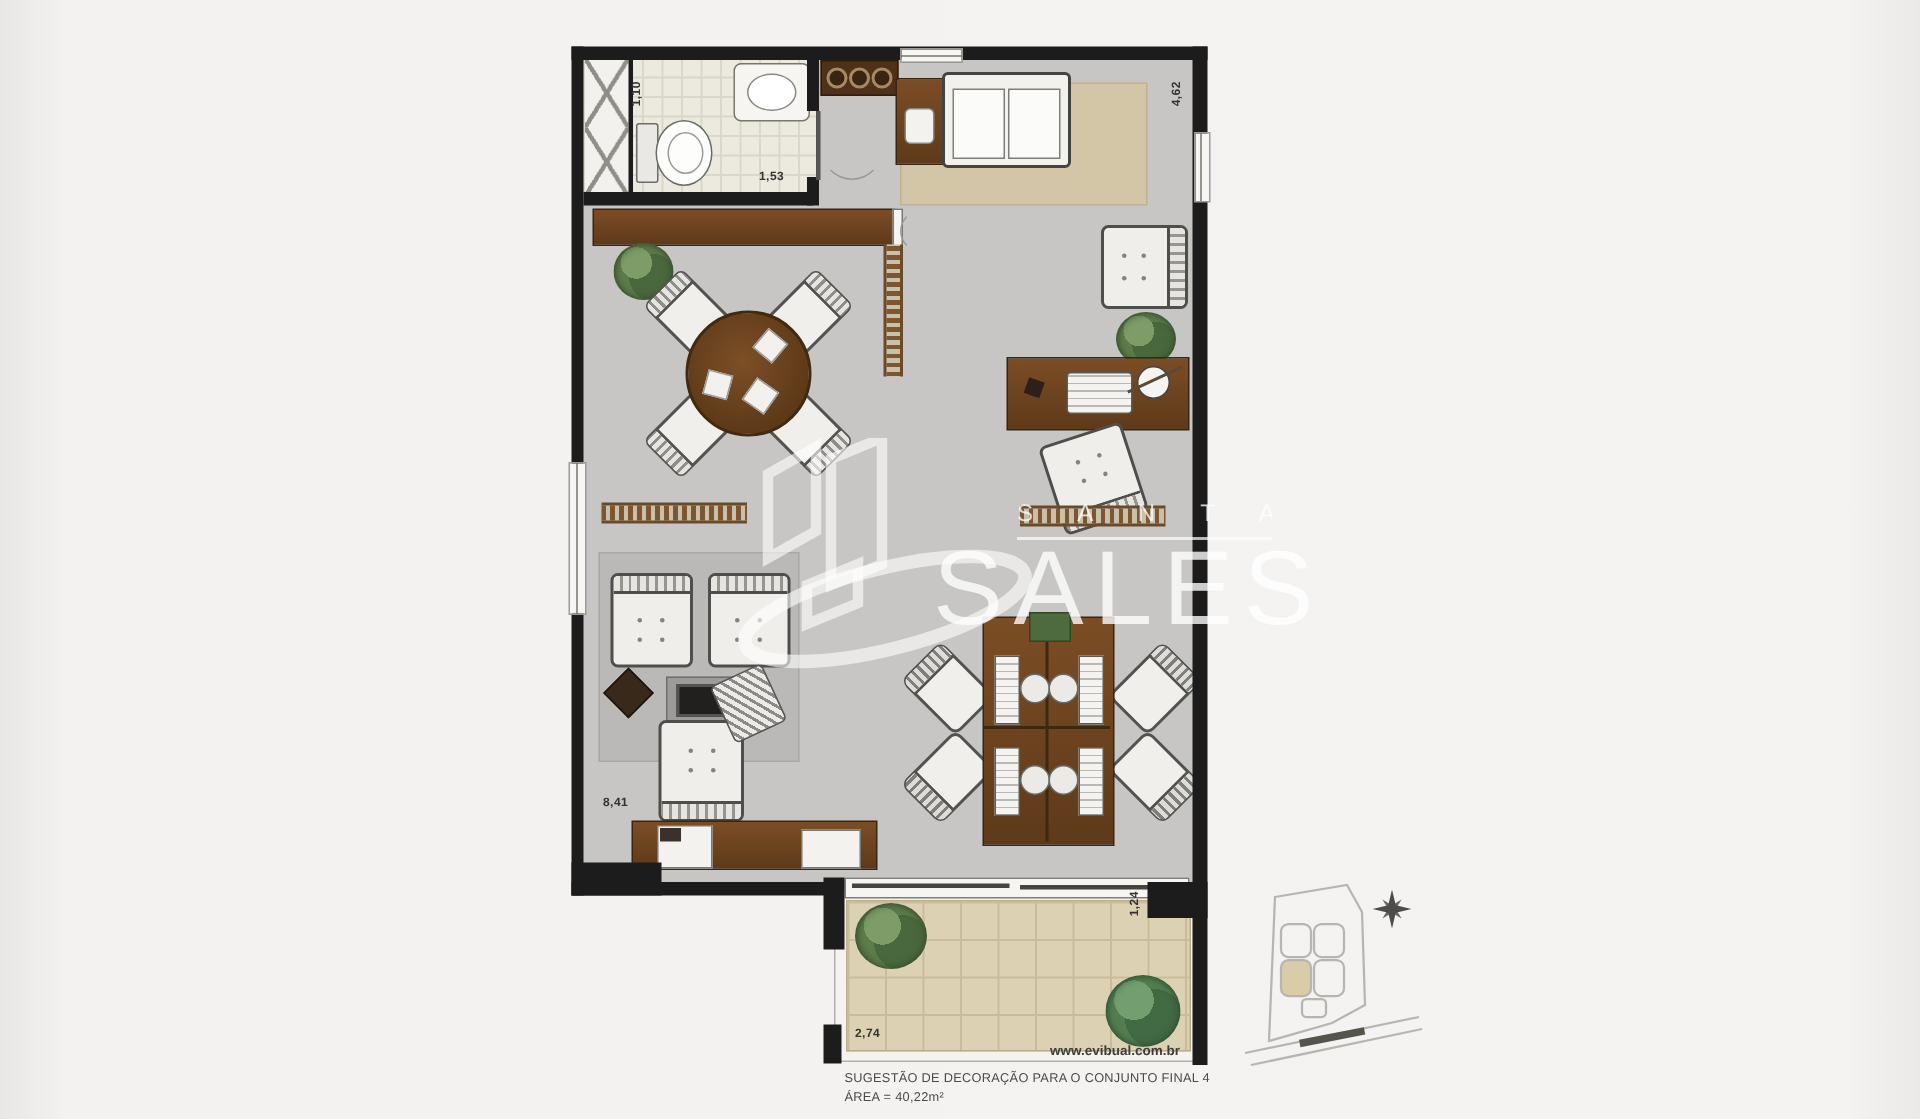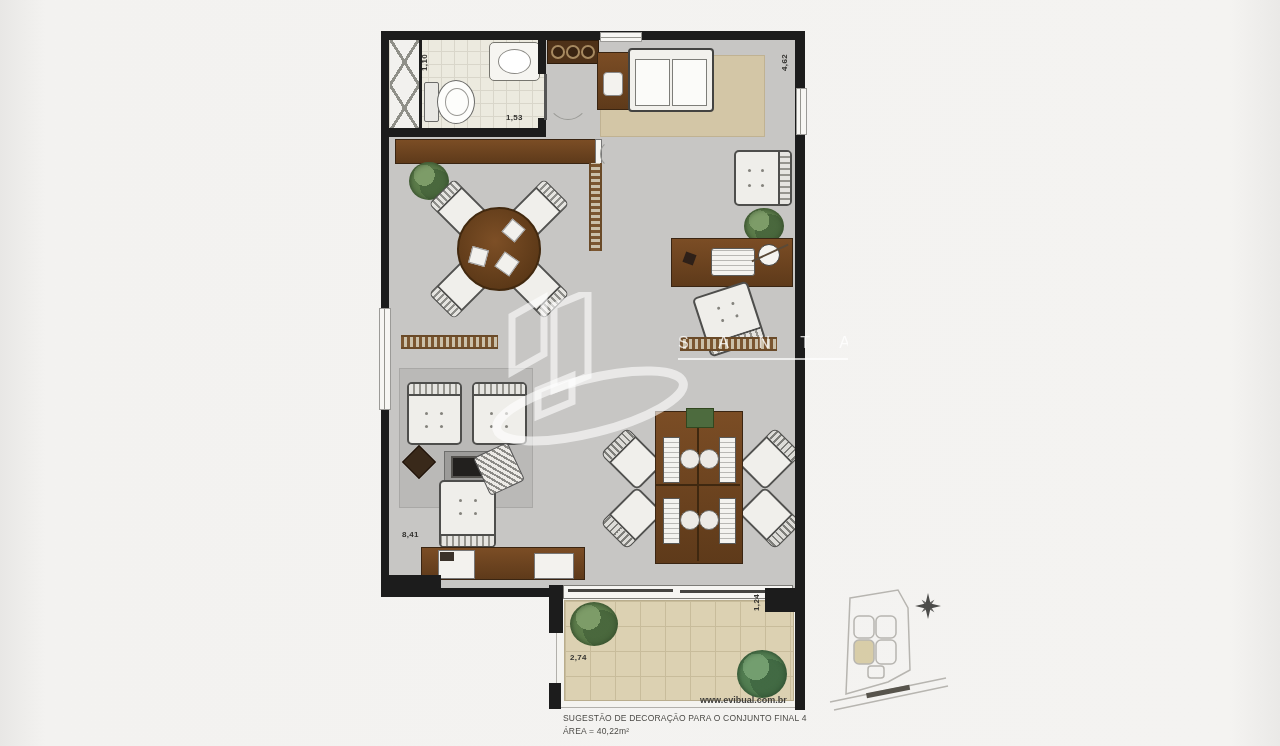--- a/index.html
+++ b/index.html
@@ -177,32 +177,33 @@
   <div class="wall" style="left:549px;top:683px;width:12px;height:26px"></div>
   <div class="wall" style="left:795px;top:597px;width:10px;height:113px"></div>
   <div class="wall" style="left:765px;top:588px;width:40px;height:24px"></div>
   <div class="plant" style="left:570px;top:602px;width:48px;height:44px"></div>
   <div class="plant" style="left:737px;top:650px;width:50px;height:48px;filter:hue-rotate(15deg)"></div>
 
   <div class="dim dim-v" style="left:416px;top:58px">1,10</div>
   <div class="dim" style="left:506px;top:113px">1,53</div>
   <div class="dim dim-v" style="left:776px;top:58px">4,62</div>
   <div class="dim" style="left:402px;top:530px">8,41</div>
-  <div class="dim" style="left:570px;top:653px">2,74</div>
+  <div class="dim" style="left:570px;top:684px">2,74</div>
   <div class="dim dim-v" style="left:748px;top:598px">1,24</div>
 
   <svg class="abs" style="left:482px;top:292px" width="220" height="165" viewBox="0 0 220 165">
     <g fill="none" stroke="rgba(255,255,255,0.6)" stroke-width="7">
       <path d="M30 24 L62 6 L62 62 L30 80 Z"></path>
       <path d="M72 14 L106 0 L106 84 L72 98 Z"></path>
       <path d="M56 98 L90 84 L90 110 L56 124 Z"></path>
       <ellipse cx="108" cy="114" rx="96" ry="27" transform="rotate(-14 108 114)" stroke-width="9"></ellipse>
     </g>
   </svg>
   <div class="watermark-text" style="left:678px;top:334px;width:170px;font-size:16px;letter-spacing:13px;border-bottom:2px solid rgba(255,255,255,.7);padding-bottom:6px;white-space:nowrap;overflow:hidden">S A N T A</div>
+  <div class="watermark-text" style="left:622px;top:352px;font-size:70px;letter-spacing:7px;font-weight:normal;white-space:nowrap">SALES</div>
 
   <svg class="abs" style="left:828px;top:578px" width="140" height="140" viewBox="0 0 140 140">
     <g fill="none" stroke="#b7b5b0" stroke-width="1.5">
       <path d="M22 20 L70 12 L80 30 L82 92 L60 104 L18 116 Z"></path>
       <rect x="26" y="38" width="20" height="22" rx="5"></rect>
       <rect x="48" y="38" width="20" height="22" rx="5"></rect>
       <rect x="48" y="62" width="20" height="24" rx="5"></rect>
       <rect x="26" y="62" width="20" height="24" rx="5" fill="#d8cda8"></rect>
       <rect x="40" y="88" width="16" height="12" rx="3"></rect>
       <path d="M2 124 L118 100"></path>

